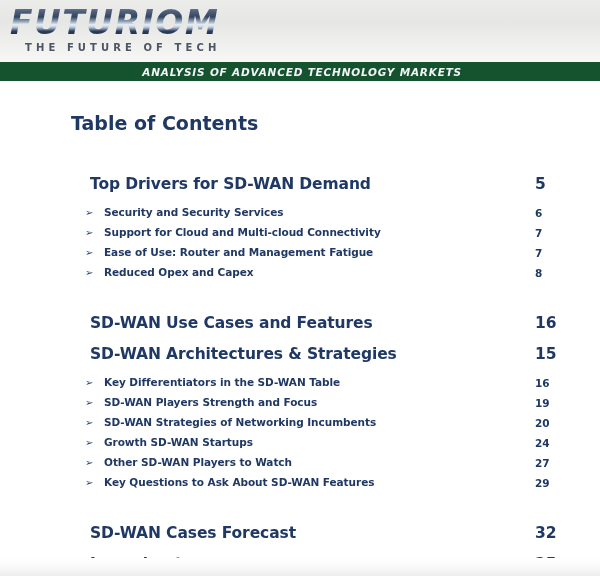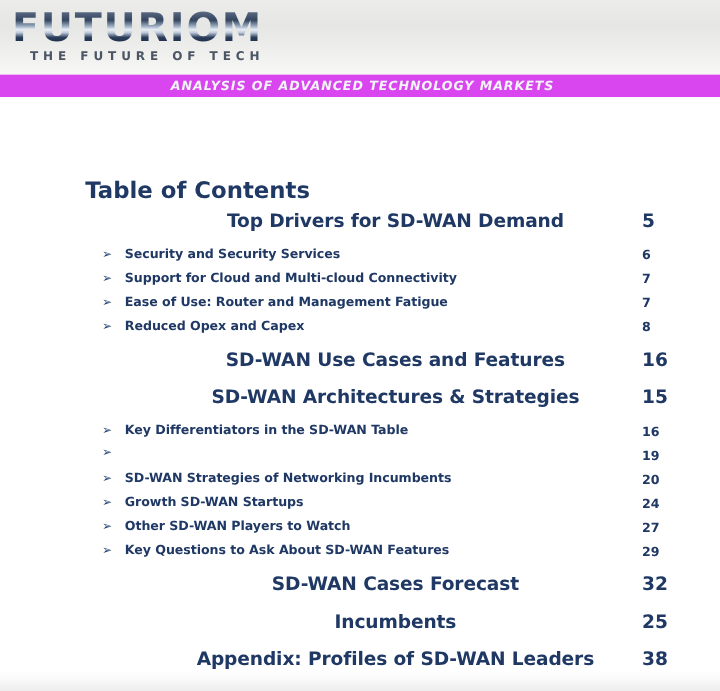--- a/index.html
+++ b/index.html
@@ -42,35 +42,36 @@
         #c2cede 62%,
         #2c3e5c 74%,
         #1d2c46 88%,
         #4a5a72 100%);
     -webkit-background-clip: text;
     background-clip: text;
     color: transparent;
     -webkit-text-fill-color: transparent;
     display: inline-block;
     text-shadow: none;
+    font-style: italic;
   }
   .logo-tag {
     font-family: "DejaVu Sans", sans-serif;
     font-size: 10px;
     font-weight: bold;
     letter-spacing: 4.1px;
     color: #4b5563;
     margin-top: 2px;
     margin-left: 15px;
   }
 
   
   .banner {
     height: 19px;
-    background: #d946ef;
+    background: #14532d;
     border-top: 1px solid #15场2a44;
     display: flex;
     align-items: center;
     justify-content: flex-end;
     padding-right: 138px;
     box-sizing: border-box;
   }
   .banner-text {
     color: #f2f4f7;
     font-family: "DejaVu Sans", sans-serif;
@@ -90,46 +91,44 @@
   }
   .toc-title {
     position: absolute;
     left: 71px;
     top: 31px;
     font-family: "DejaVu Sans", sans-serif;
     font-size: 19px;
     font-weight: bold;
     color: #1f3864;
     letter-spacing: 0px;
-    margin-top: 36px;
   }
 
   .toc-list {
     position: absolute;
     left: 0;
     top: 94px;
     width: 600px;
   }
 
   .toc-row {
     position: relative;
     display: flex;
     align-items: baseline;
   }
   .toc-row.major {
     height: 31px;
-    padding-left: 59px;
-    justify-content: center;
+    padding-left: 90px;
   }
   .toc-row.sub {
     height: 20px;
     padding-left: 85px;
   }
   .toc-row.major.gap-top {
-    margin-top: 5px;
+    margin-top: 28px;
   }
 
   .major-label {
     font-family: "DejaVu Sans", sans-serif;
     font-size: 15.5px;
     font-weight: bold;
     color: #1f3864;
     letter-spacing: -0.1px;
     white-space: nowrap;
   }
@@ -226,20 +225,21 @@
         <span class="major-label">SD-WAN Architectures &amp; Strategies</span>
         <span class="page-num">15</span>
       </div>
       <div class="toc-row sub">
         <span class="sub-bullet">➢</span>
         <span class="sub-label">Key Differentiators in the SD-WAN Table</span>
         <span class="page-num">16</span>
       </div>
       <div class="toc-row sub">
         <span class="sub-bullet">➢</span>
+        <span class="sub-label">SD-WAN Players Strength and Focus</span>
         <span class="page-num">19</span>
       </div>
       <div class="toc-row sub">
         <span class="sub-bullet">➢</span>
         <span class="sub-label">SD-WAN Strategies of Networking Incumbents</span>
         <span class="page-num">20</span>
       </div>
       <div class="toc-row sub">
         <span class="sub-bullet">➢</span>
         <span class="sub-label">Growth SD-WAN Startups</span>

